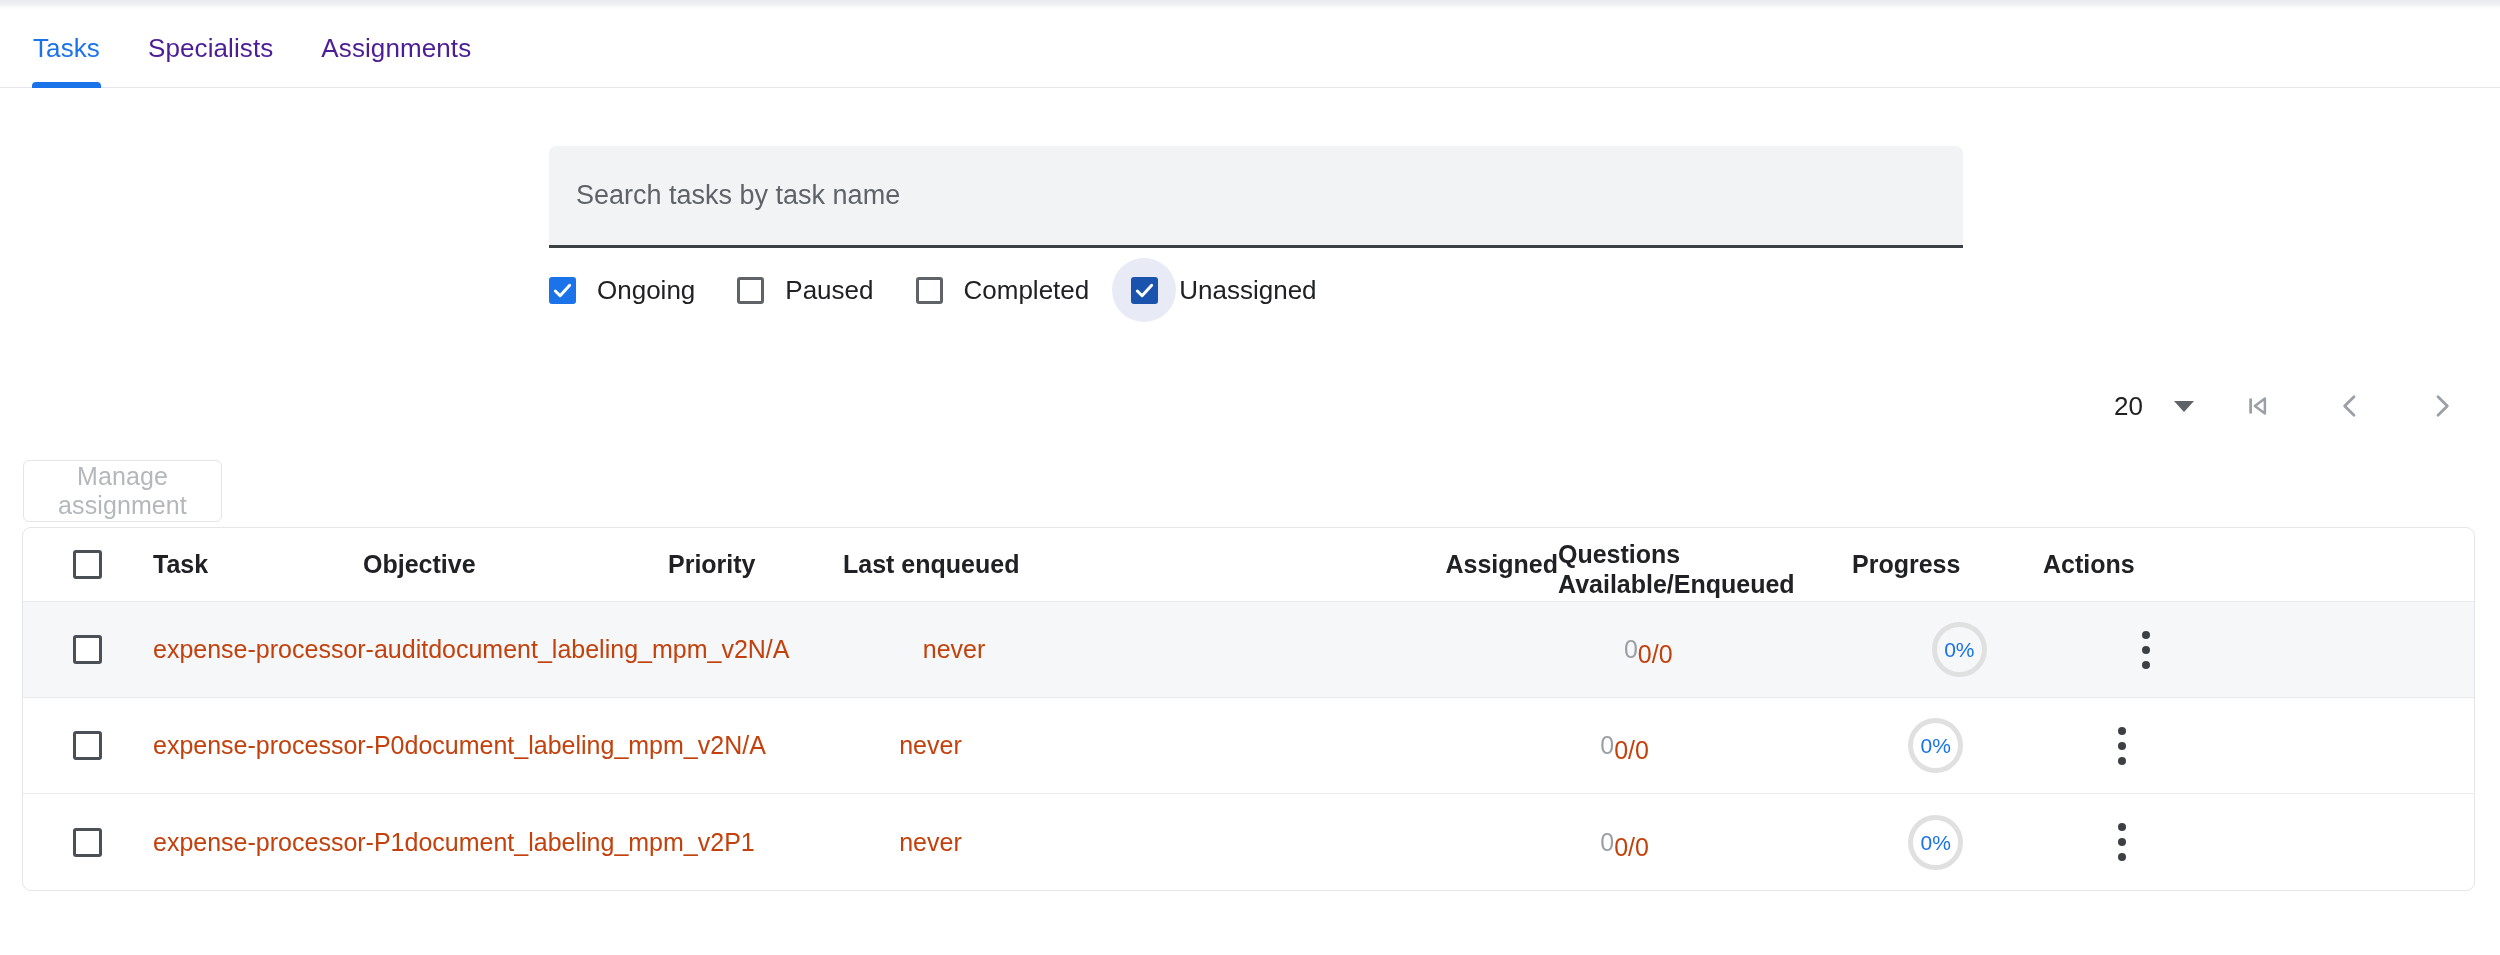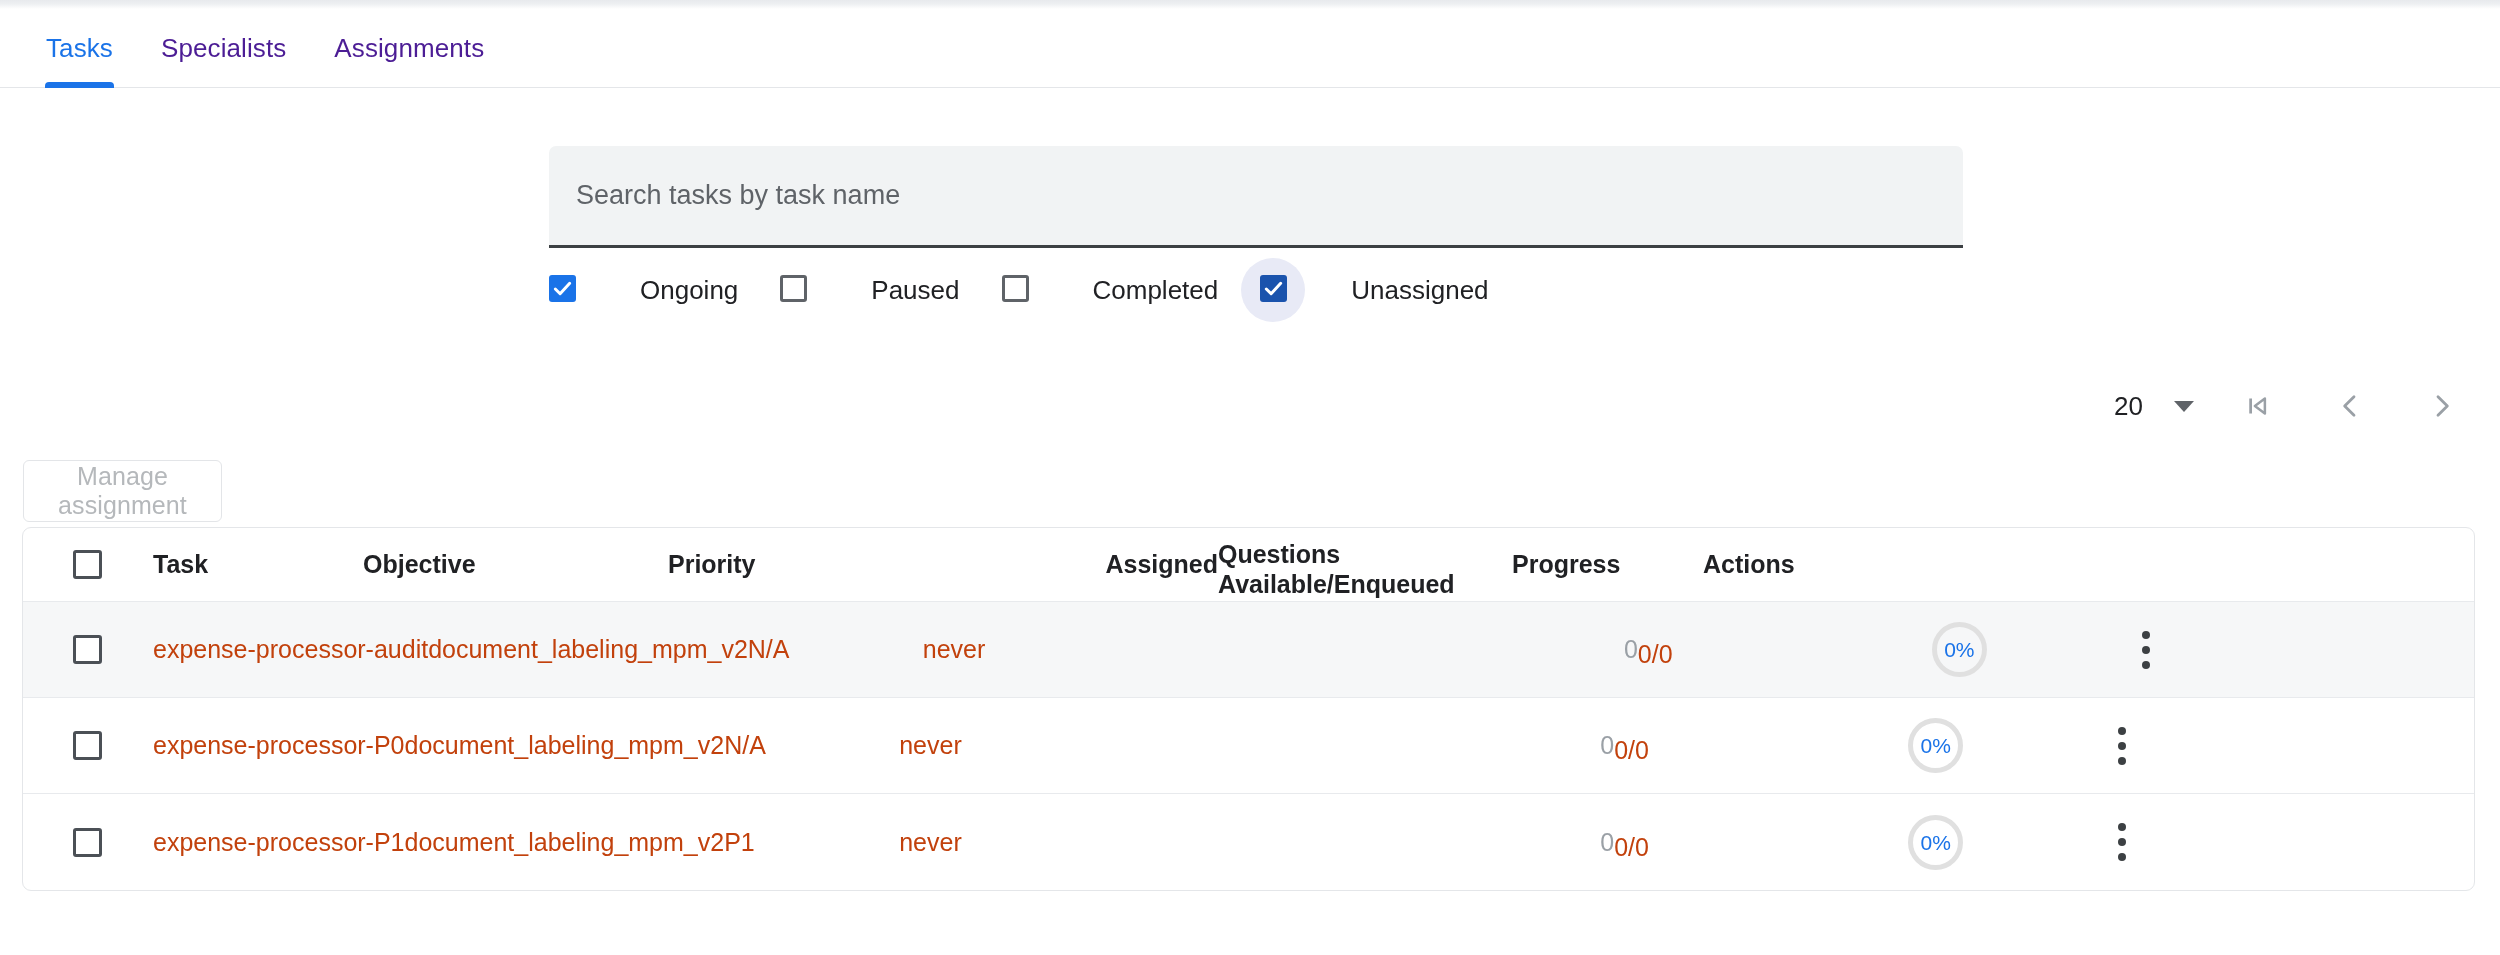--- a/index.html
+++ b/index.html
@@ -32,21 +32,21 @@
     position: absolute;
     top: 9px; left: 0;
     width: 2500px;
     height: 79px;
     background: #fff;
     border-bottom: 1px solid #e4e6e9;
     box-sizing: border-box;
   }
   .tabs {
     position: absolute;
-    left: 46px;
+    left: 33px;
     top: 0;
     height: 79px;
     display: flex;
     align-items: center;
     justify-content: center;
   }
   .tab {
     position: relative;
     height: 79px;
     display: flex;
@@ -101,25 +101,25 @@
   .filters {
     position: absolute;
     left: 549px;
     top: 258px;
     height: 64px;
     display: flex;
     align-items: center;
   }
   .filter {
     display: flex;
+    align-items: center;
     cursor: pointer;
     user-select: none;
     position: relative;
     margin-right: 14px;
-    gap: 43px;
   }
   .filter .halo {
     position: absolute;
     left: -19px;
     top: 50%;
     transform: translateY(-50%);
     width: 64px;
     height: 64px;
     border-radius: 50%;
     background: #e8eaf6;
@@ -394,20 +394,21 @@
 <button class="manage-btn" disabled="">Manage assignment</button>
 
 <div class="table-card">
   <div class="trow header">
     <div class="c-check">
       <span class="row-cbox"></span>
     </div>
     <div class="c-task">Task</div>
     <div class="c-obj">Objective</div>
     <div class="c-prio">Priority</div>
+    <div class="c-last">Last enqueued</div>
     <div class="c-assign">Assigned</div>
     <div class="c-quest">
       <div>Questions</div>
       <div>Available/Enqueued</div>
     </div>
     <div class="c-prog">Progress</div>
     <div class="c-act">Actions</div>
   </div>
   <div id="table-body">
       <div class="trow hl">

